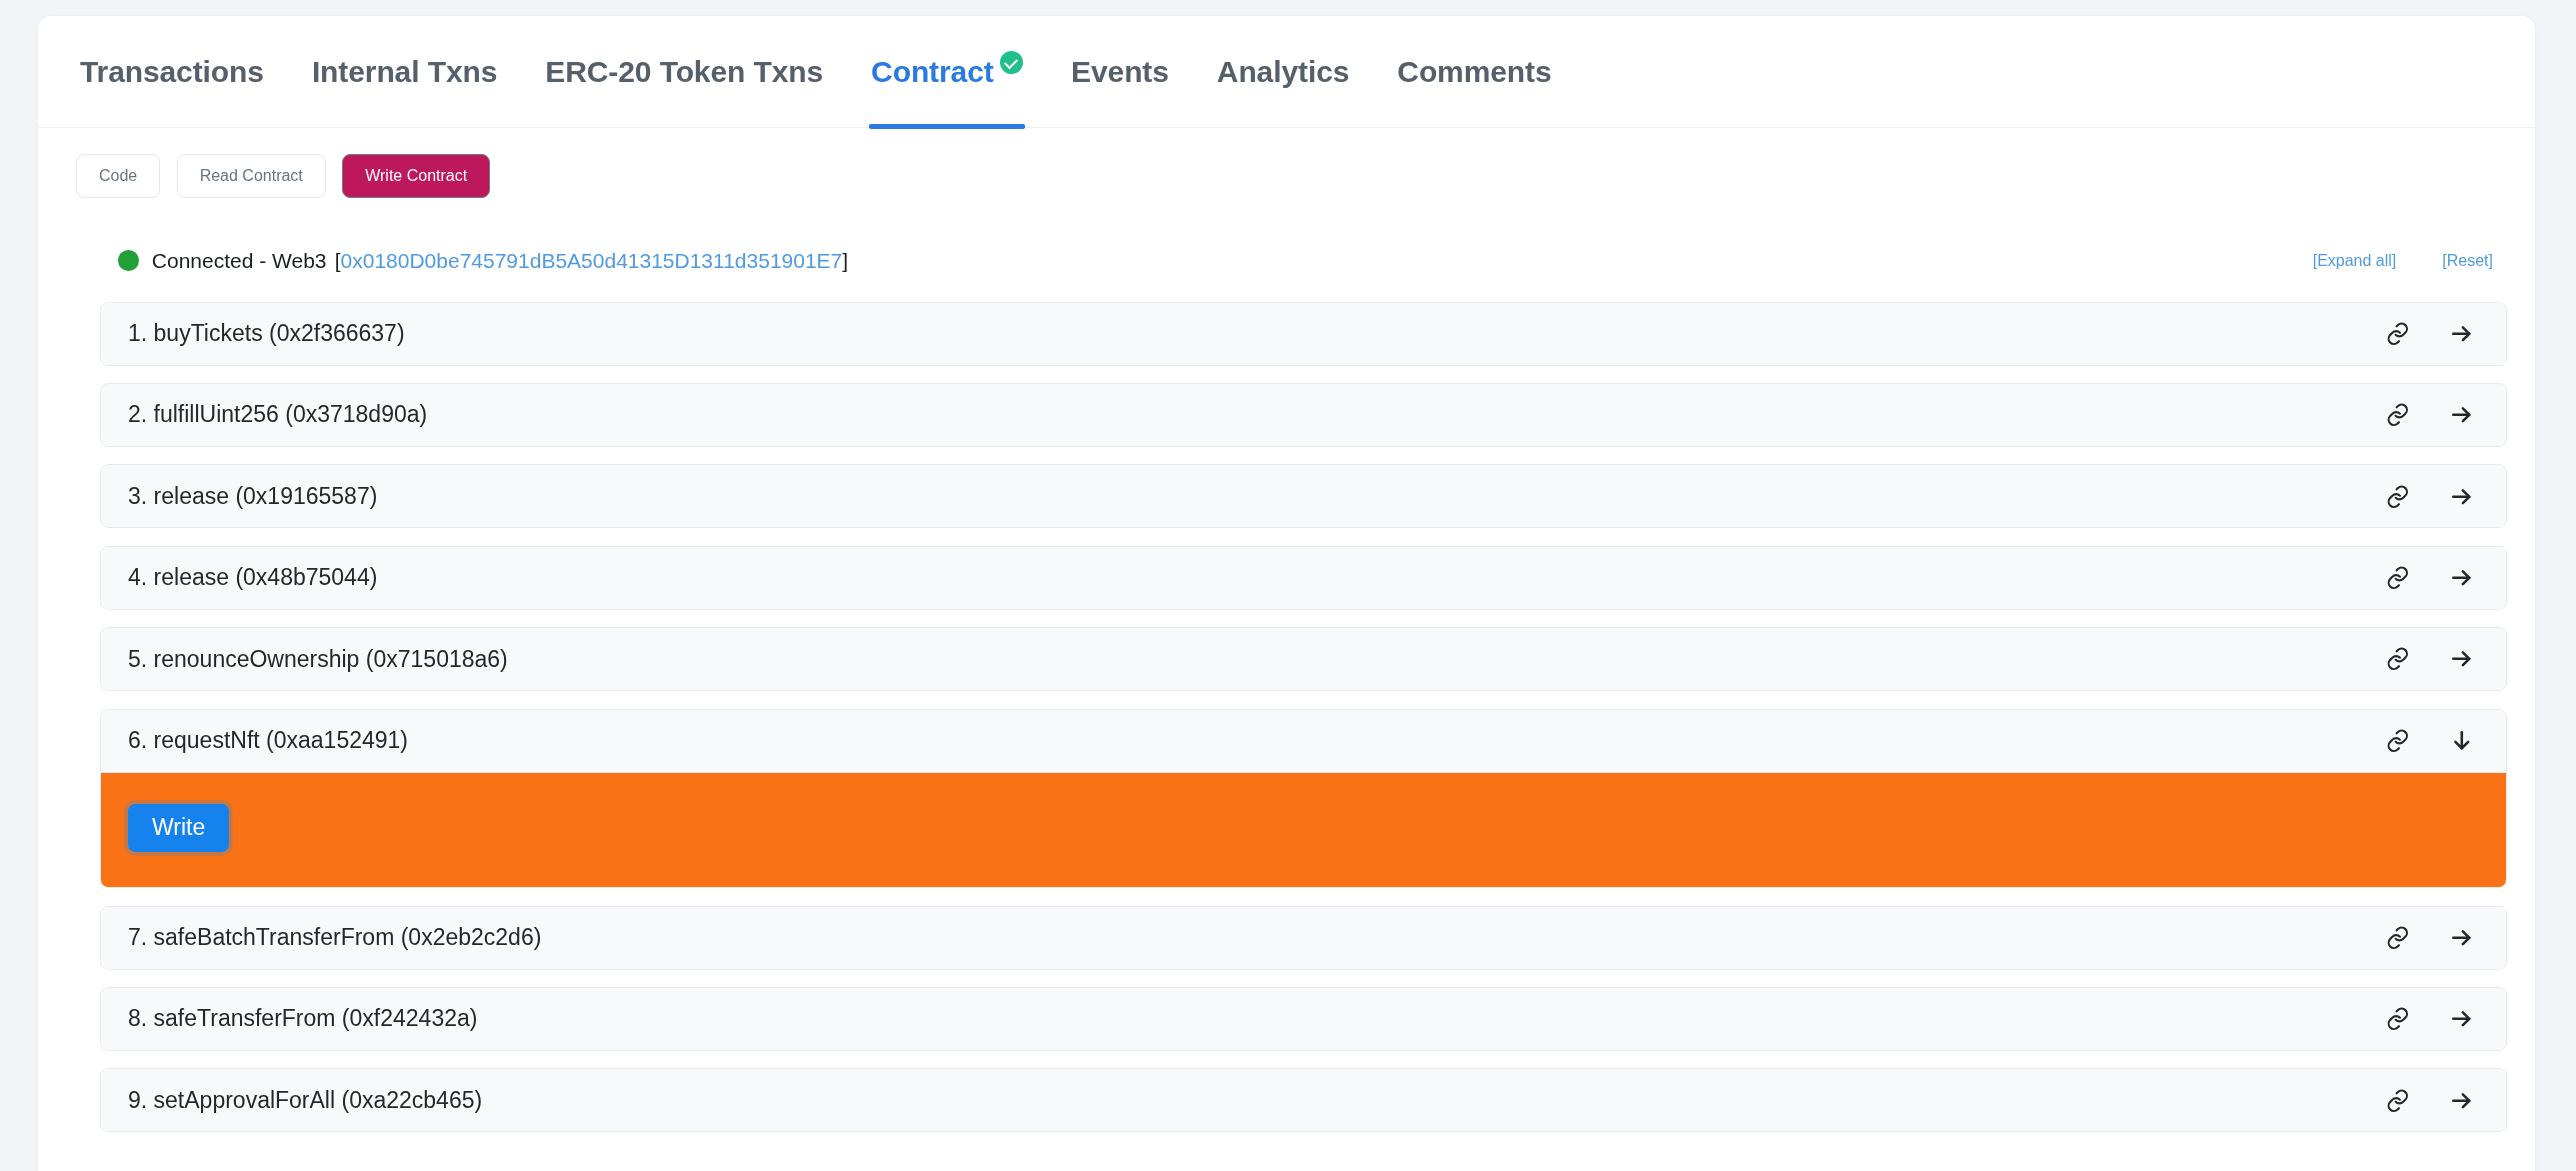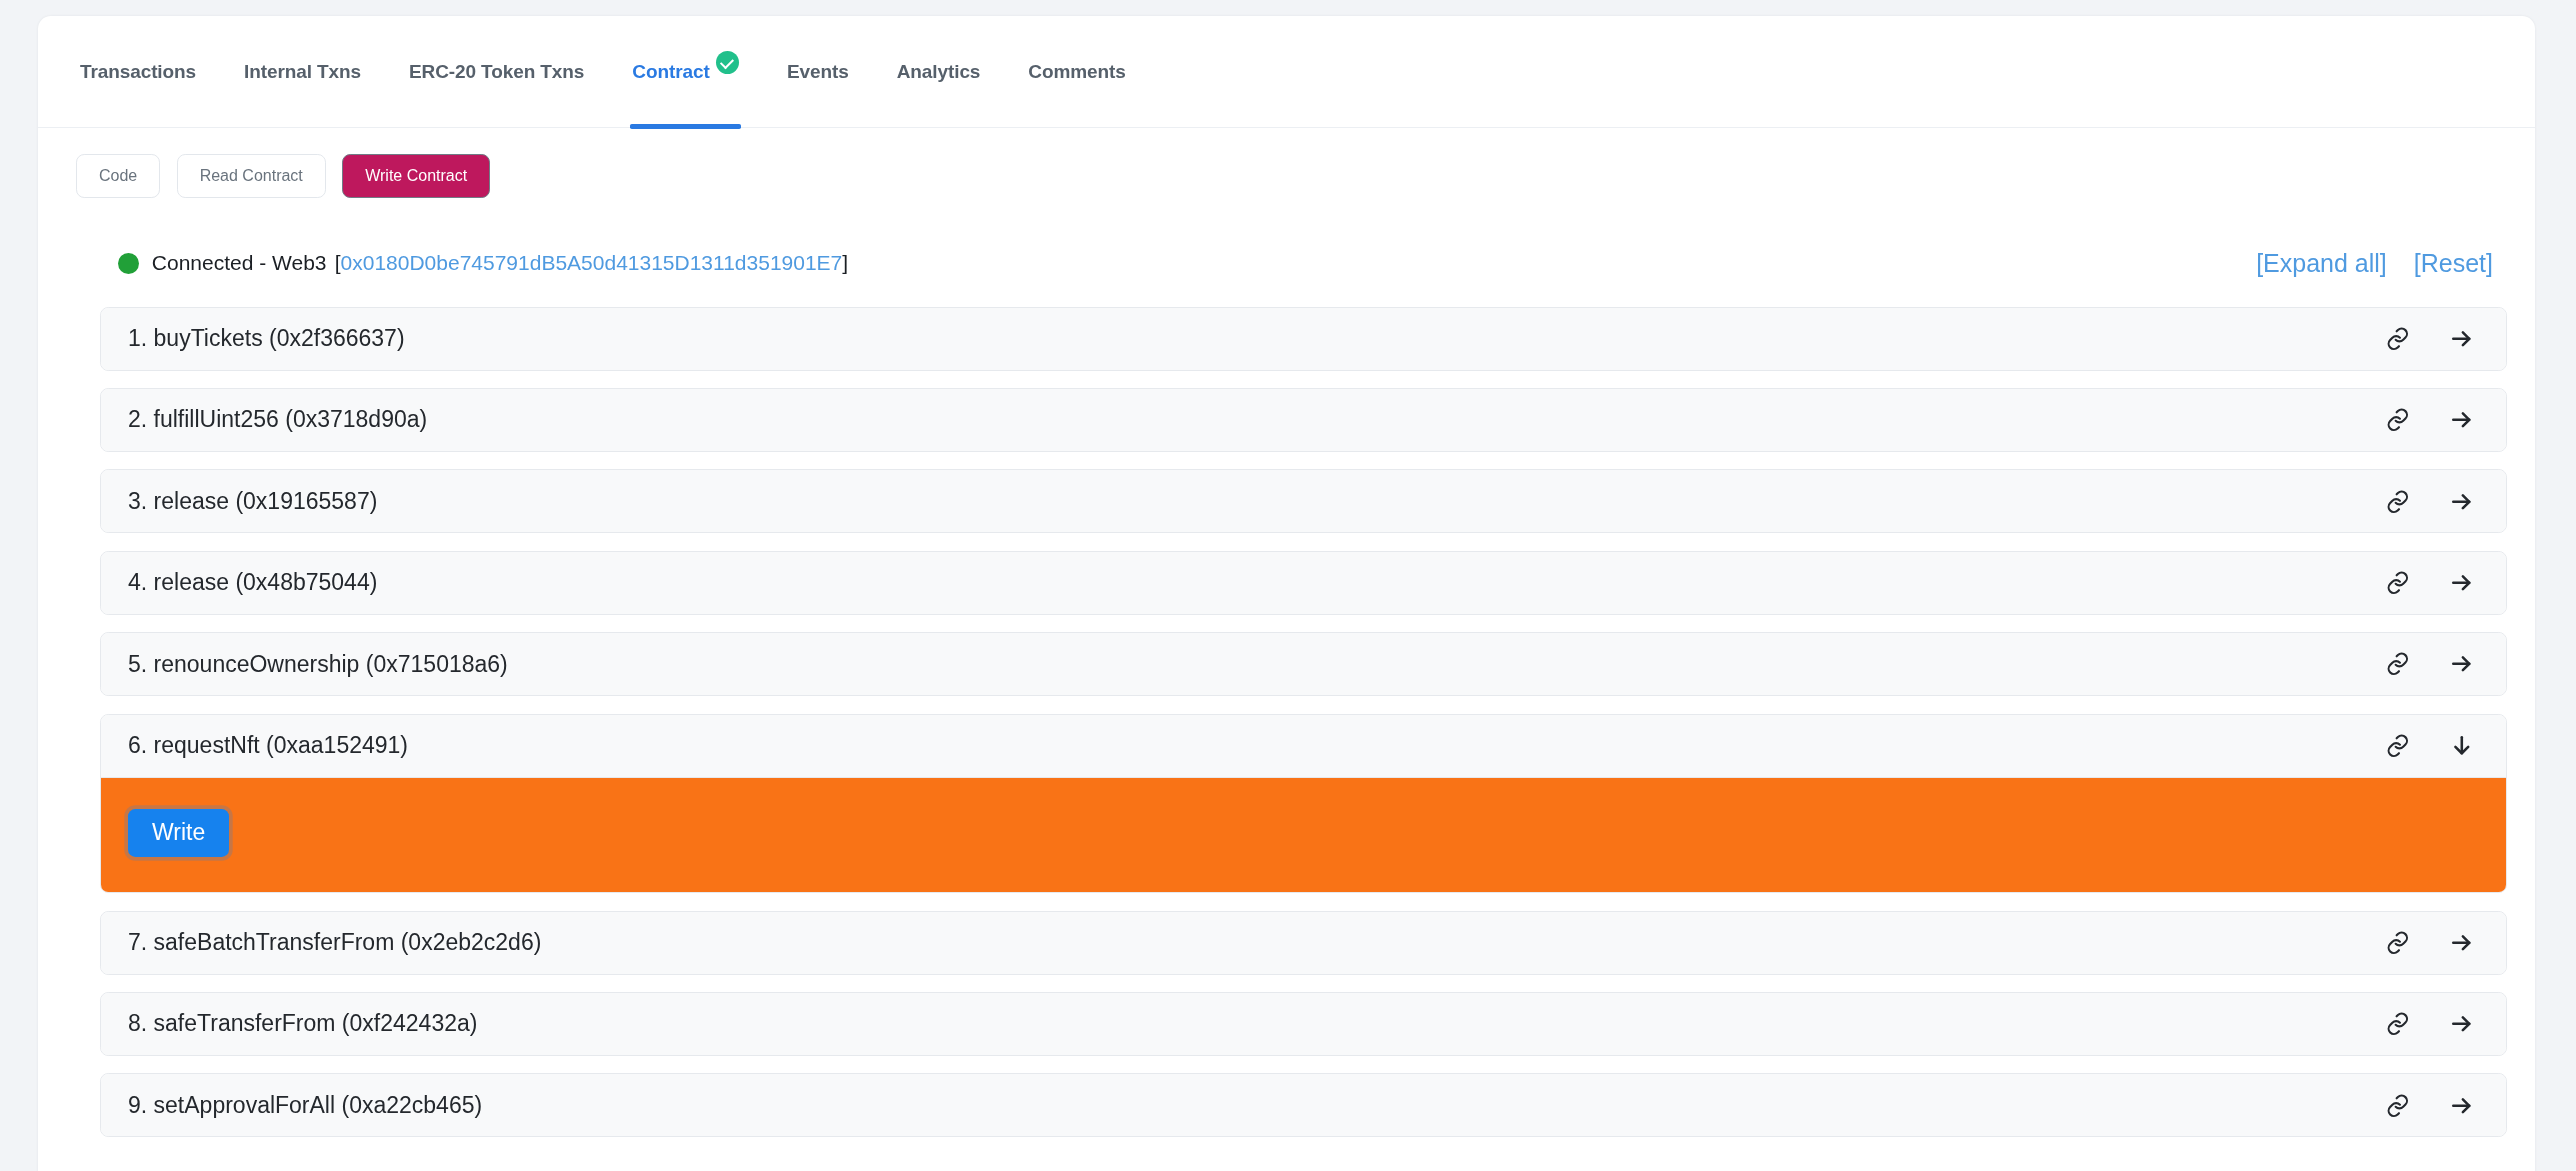--- a/index.html
+++ b/index.html
@@ -42,21 +42,21 @@
     padding-left: 18px;
     display: flex;
     align-items: center;
   }
   .tab {
     position: relative;
     height: 111px;
     display: flex;
     align-items: center;
     padding: 0 24px;
-    font-size: 19px;
+    font-size: 30px;
     font-weight: bold;
     color: #56606b;
     letter-spacing: -0.1px;
     cursor: pointer;
     white-space: nowrap;
   }
   .tab.active {
     color: #2a7ae2;
   }
   .tab.active::after {
@@ -141,22 +141,22 @@
     flex: none;
   }
   .addr-wrap { margin-left: 8.2px; color: #1b1f24; }
   .addr-link {
     color: #4f9ae0;
     text-decoration: none;
     cursor: pointer;
   }
   .conn-right {
     display: flex;
-    gap: 27px;
-    font-size: 25px;
+    gap: 46px;
+    font-size: 16px;
   }
   .bracket-link {
     color: #4f9ae0;
     text-decoration: none;
     cursor: pointer;
     white-space: nowrap;
   }
 
   
   .fnlist {

